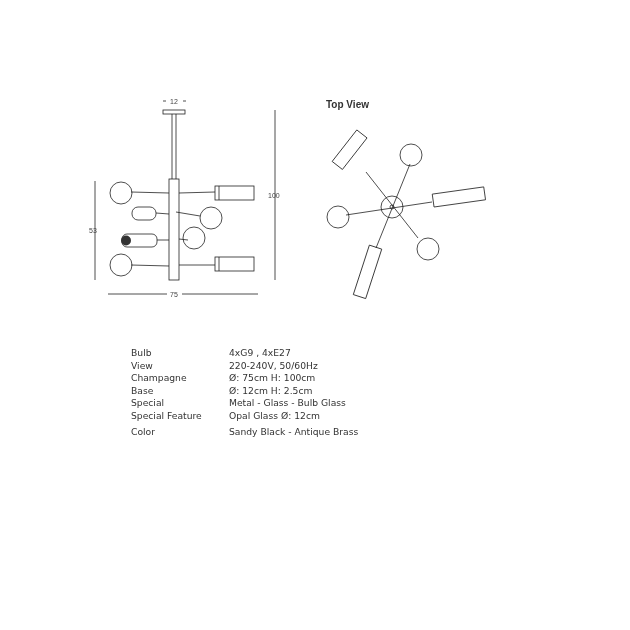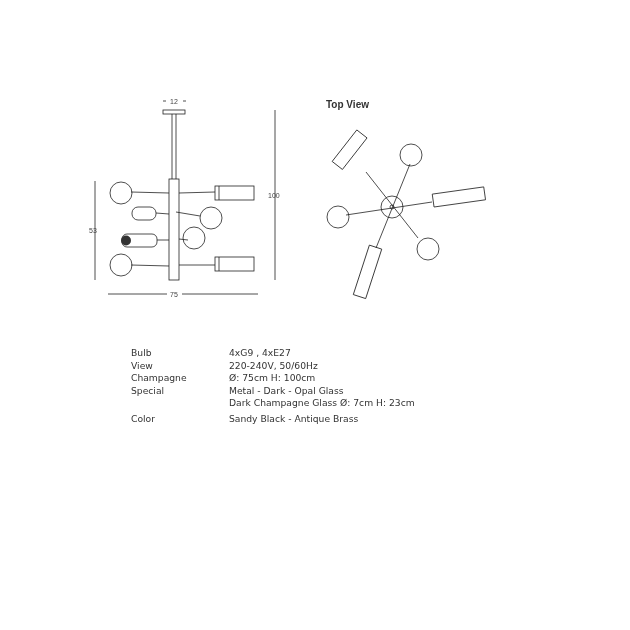--- a/index.html
+++ b/index.html
@@ -91,24 +91,31 @@
     </div>
   <div class="row">
       <span class="k">View</span>
       <span class="v">220-240V, 50/60Hz</span>
     </div>
   <div class="row">
       <span class="k">Champagne</span>
       <span class="v">Ø: 75cm  H: 100cm</span>
     </div>
   <div class="row">
+      <span class="k">Base</span>
+      <span class="v">Ø: 12cm  H: 2.5cm</span>
+    </div>
+  <div class="row">
       <span class="k">Special</span>
-      <span class="v">Metal - Dark - Opal Glass</span>
+      <span class="v">Metal - Glass - Bulb Glass</span>
+    </div>
+  <div class="row">
+      <span class="k">Special Feature</span>
+      <span class="v">Opal Glass  Ø: 12cm</span>
     </div>
   <div class="row">
       <span class="k"></span>
-      <span class="v">Dark Champagne Glass  Ø: 7cm  H: 23cm</span>
     </div>
   <div class="row" style="margin-top:3px">
       <span class="k">Color</span>
       <span class="v">Sandy Black - Antique Brass</span>
     </div>
 </div>
 
 </body></html>

